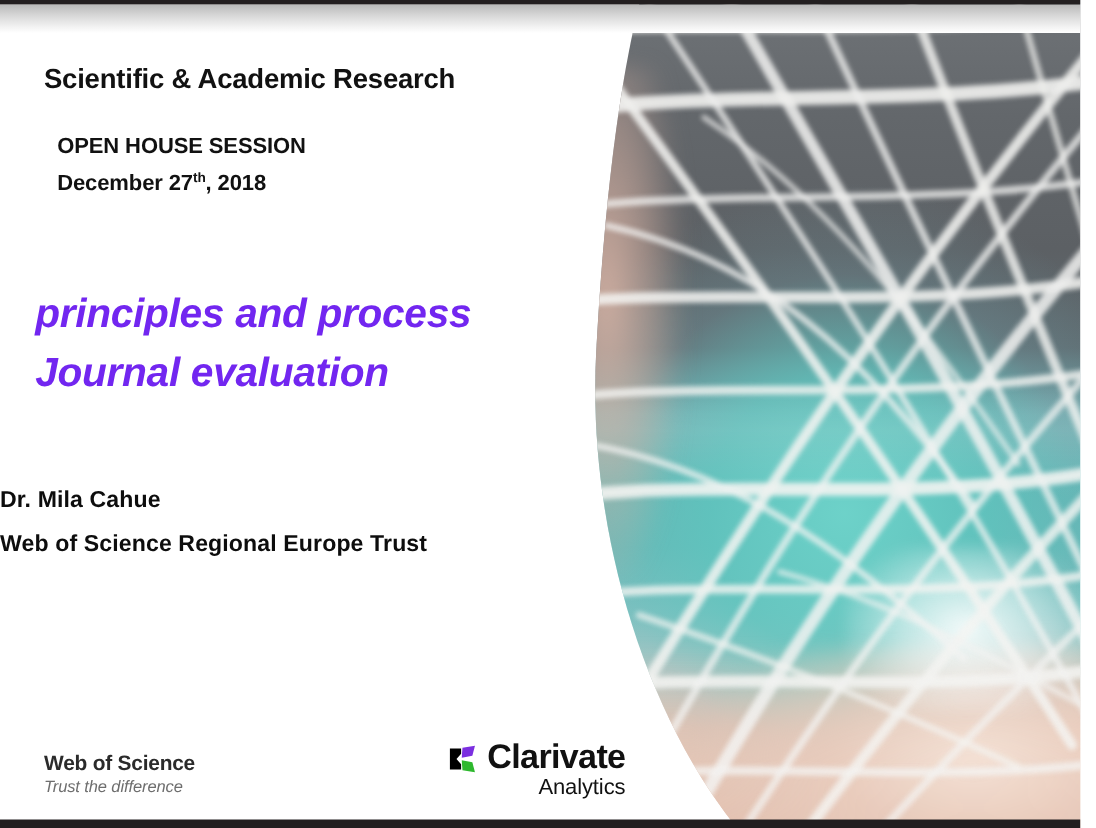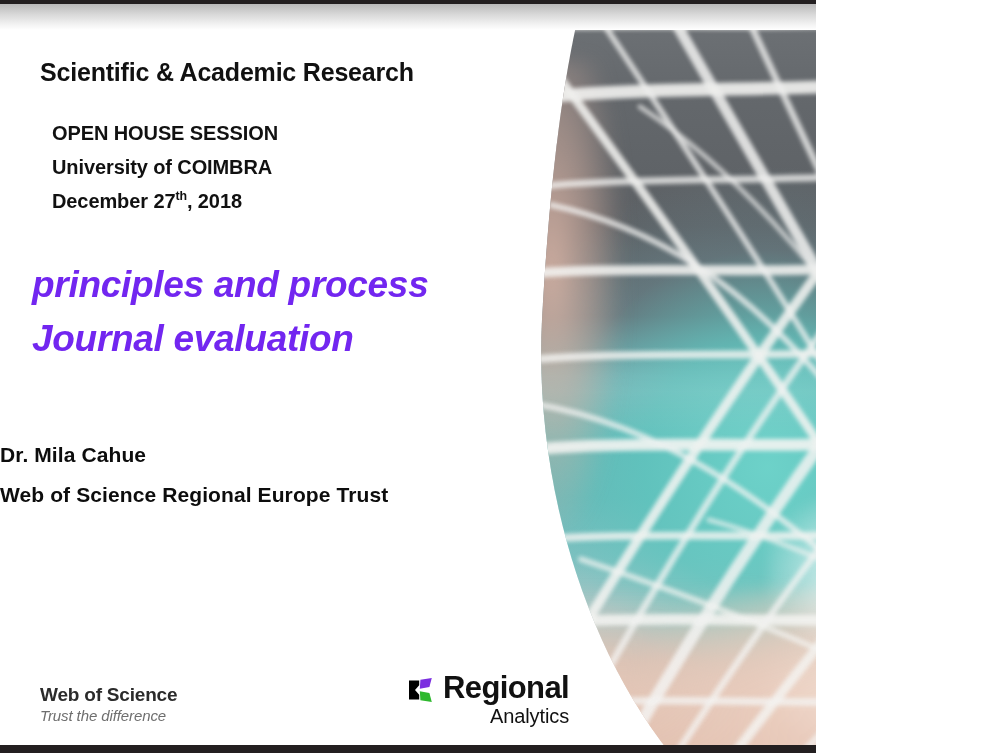--- a/index.html
+++ b/index.html
@@ -2,21 +2,21 @@
 <html><head>
 <meta charset="utf-8">
 <style>
   html, body {
     margin: 0;
     padding: 0;
     background: #ffffff;
   }
   #slide {
     position: relative;
-    width: 816px;
+    width: 982px;
     height: 753px;
     overflow: hidden;
     background: #ffffff;
     font-family: "Liberation Sans", sans-serif;
   }
 
   
   .top-strip {
     position: absolute;
     left: 0; top: 0;
@@ -264,21 +264,20 @@
         <path d="M 250 620 C 360 650 450 700 560 760" stroke-width="5" opacity="0.7"></path>
         <path d="M 120 660 C 240 700 340 740 470 800" stroke-width="6" opacity="0.75"></path>
       </g>
     </svg>
   </div>
 
   <div class="eyebrow">Scientific &amp; Academic Research</div>
 
   <div class="subhead">
     <div>OPEN HOUSE SESSION</div>
-    <div>University of COIMBRA</div>
     <div><span>December 27</span><sup>th</sup><span>, 2018</span></div>
   </div>
 
   <div class="maintitle">
     <div>principles and process</div>
     <div>Journal evaluation</div>
   </div>
 
   <div class="byline">
     <div class="name">Dr. Mila Cahue</div>
@@ -293,19 +292,19 @@
   <div class="clarivate">
     <svg class="mark" viewBox="0 0 100 100">
 
       <path d="M 10 18 L 44 18 L 44 34 L 30 50 L 44 66 L 44 82 L 10 82 Z" fill="#000000"></path>
 
       <path d="M 48 16 L 86 10 L 78 40 L 46 46 Z" fill="#7B2FE0"></path>
 
       <path d="M 46 54 L 78 60 L 86 90 L 48 84 Z" fill="#2EB82E"></path>
     </svg>
     <div class="wordmark">
-      <div class="c-name">Regional</div>
+      <div class="c-name">Clarivate</div>
       <div class="c-sub">Analytics</div>
     </div>
   </div>
 
   <div class="bottom-strip"></div>
 </div>
 
 </body></html>

